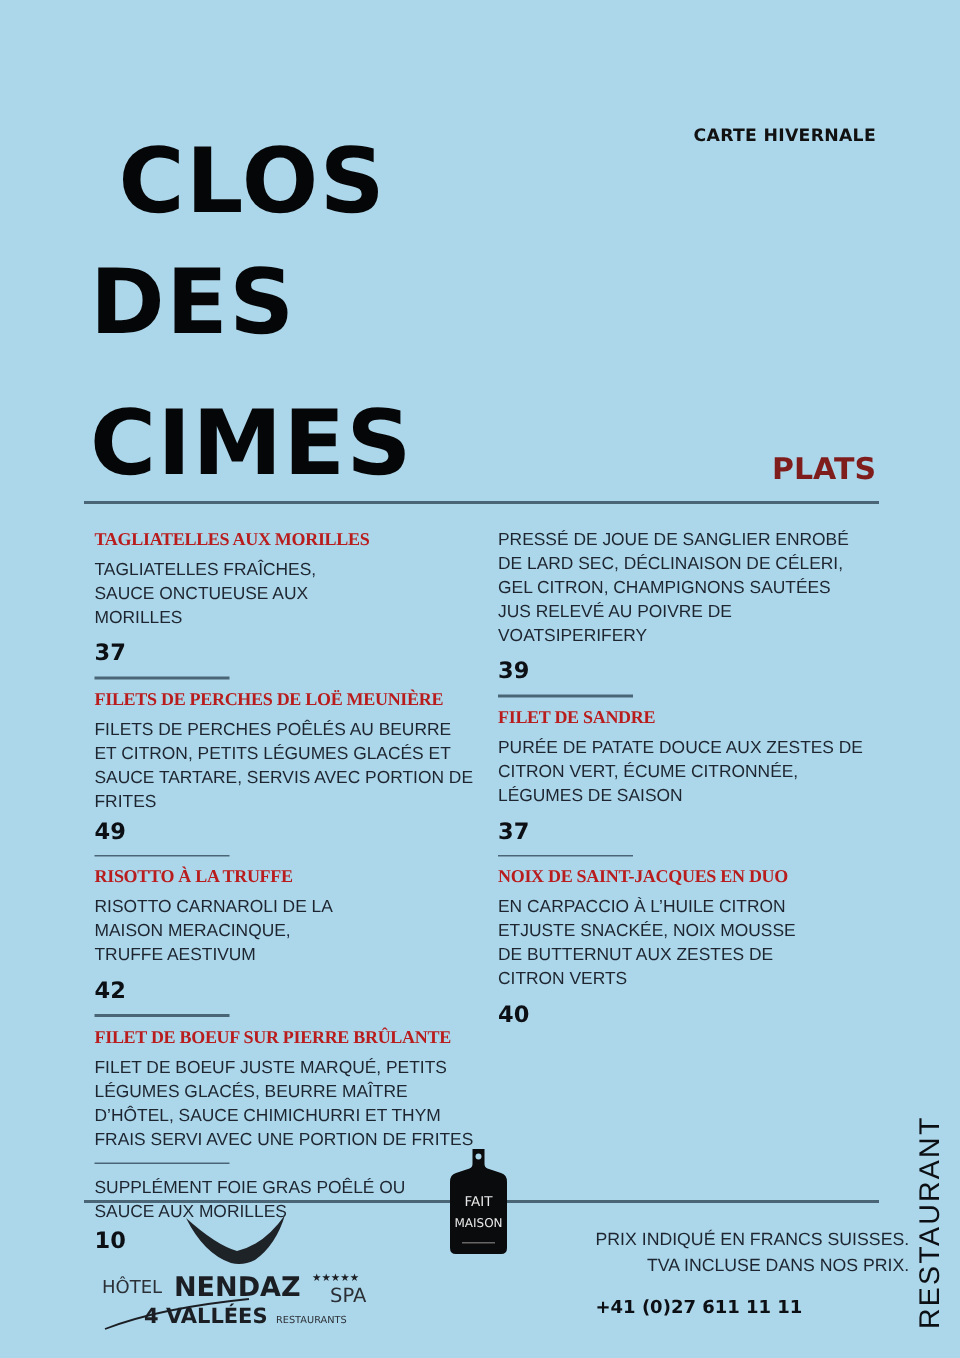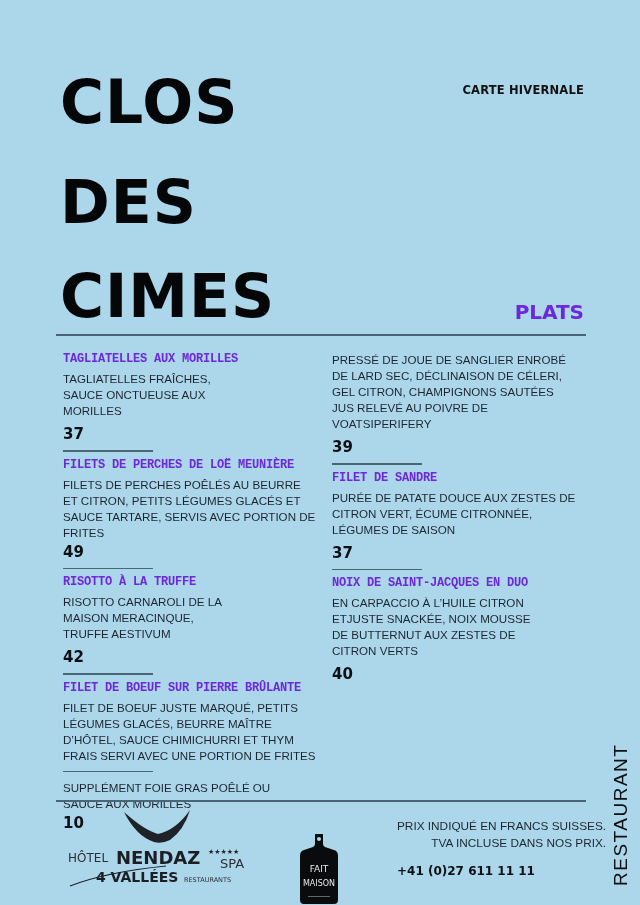--- a/index.html
+++ b/index.html
@@ -14,63 +14,63 @@
   .title-line {
     position: absolute;
     left: 60px;
     font-family: "DejaVu Sans", sans-serif;
     font-weight: bold;
     font-size: 60px;
     letter-spacing: 1px;
     color: #050608;
     line-height: 1;
   }
-  #t1 { top: 72px; }
+  #t1 { top: 91px; margin-left: 19px; }
   #t2 { top: 172px; }
   #t3 { top: 266px; }
   .season {
     position: absolute; top: 83px; right: 56px;
     font-family: "DejaVu Sans", sans-serif; font-weight: bold;
     font-size: 11.5px; letter-spacing: 0.2px; color: #111;
   }
   .section-title {
     position: absolute; top: 300px; right: 56px;
     font-family: "DejaVu Sans", sans-serif; font-weight: bold;
-    font-size: 20px; color: #6d28d9;
+    font-size: 20px; color: #7f1d1d;
   }
   .rule {
     position: absolute; height: 1.5px; background: #4a6676;
   }
   #rule-top { left: 56px; width: 530px; top: 334px; }
   #rule-bottom { left: 56px; width: 530px; top: 800px; }
   .col { position: absolute; width: 255px; }
   #col-left { left: 63px; top: 352px; }
   #col-right { left: 332px; top: 352px; }
   .dish { margin-bottom: 6px; }
   .dish-name {
-    font-family: Liberation Mono, monospace; font-weight: bold;
-    font-size: 12px; color: #6d28d9; letter-spacing: -0.2px;
+    font-family: Liberation Serif, serif; font-weight: bold;
+    font-size: 12px; color: #b91c1c; letter-spacing: -0.2px;
     white-space: nowrap; margin-bottom: 5px;
   }
   .dish-desc {
     font-family: "Liberation Sans", sans-serif;
     font-size: 11.6px; line-height: 16px; color: #1d2630;
     text-transform: uppercase;
   }
   .dish-price {
     font-family: "DejaVu Sans", sans-serif; font-weight: bold;
     font-size: 15px; color: #0c1014; margin-top: 6px;
   }
   .dish-sep {
     width: 90px; height: 1.5px; background: #4a6676; margin-top: 7px;
   }
   .footer-logo {
     position: absolute; left: 66px; top: 808px; width: 182px; height: 80px;
   }
-  .fm-logo { position: absolute; left: 298px; top: 832px; width: 42px; height: 74px; text-align: center; }
+  .fm-logo { position: absolute; left: 298px; top: 764px; width: 42px; height: 74px; text-align: center; }
   .footer-note {
     position: absolute; left: 397px; top: 818px;
     font-size: 11.8px; line-height: 17px; color: #1d2630; text-align: right;
   }
   .phone {
     position: absolute; left: 397px; top: 864px;
     font-family: "DejaVu Sans", sans-serif; font-weight: bold;
     font-size: 12px; color: #0c1014;
   }
   .vertical-label {

